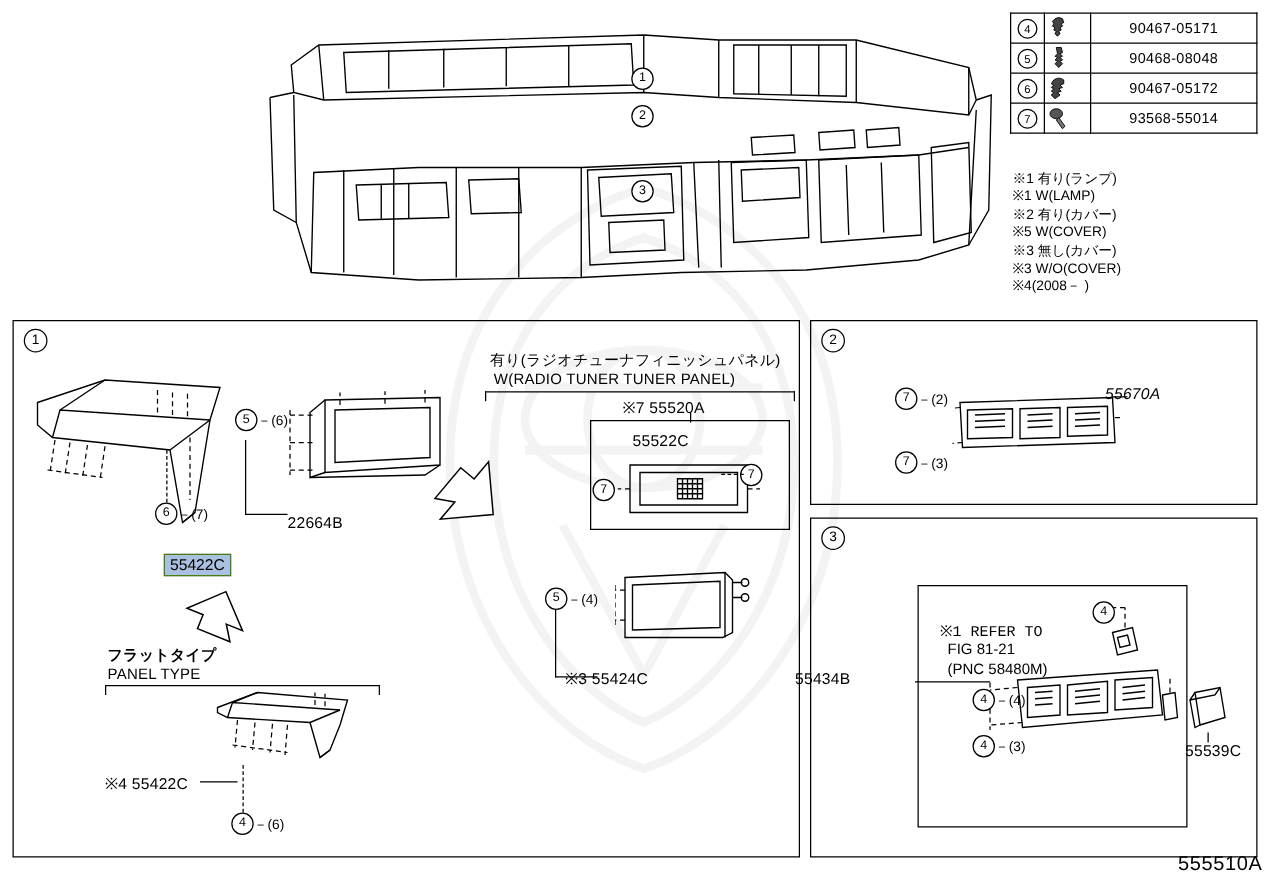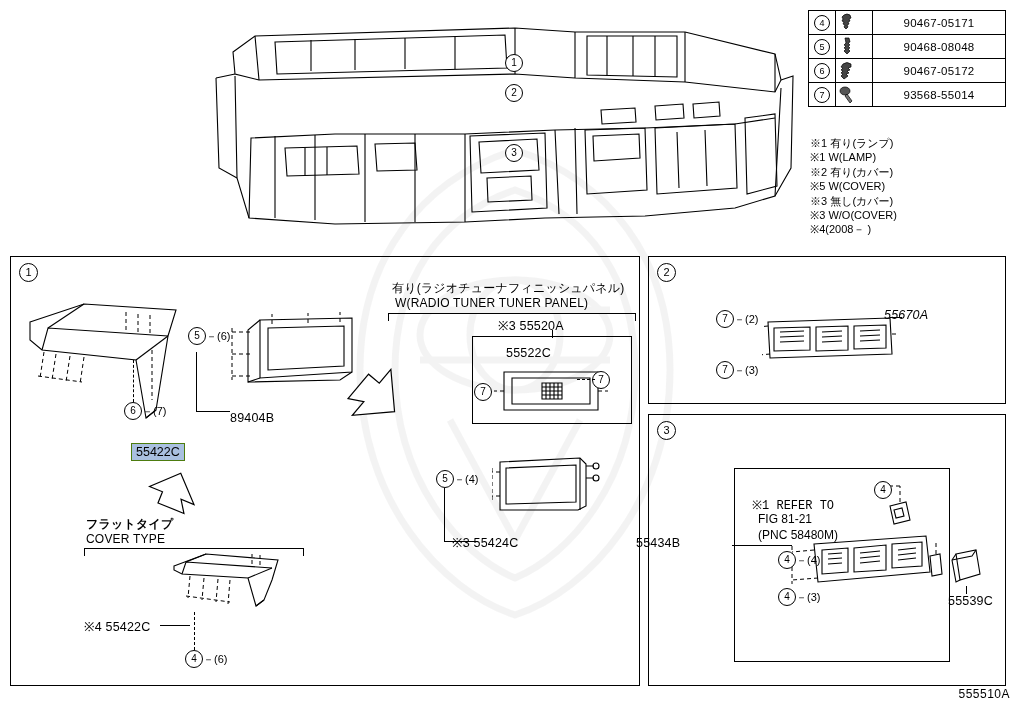--- a/index.html
+++ b/index.html
@@ -114,21 +114,21 @@
     position: absolute;
     left: 300px; top: 120px;
     width: 430px; height: 520px;
     opacity: .07;
     pointer-events: none;
   }
 
   .footer-code {
     position: absolute;
     right: 14px; bottom: 6px;
-    font-size: 12px;
+    font-size: 16px;
     letter-spacing: .5px;
   }
 
   svg { display: block; }
 </style>
 </head>
 <body>
 
 <div class="wm">
   <svg viewBox="0 0 430 520" width="430" height="520">
@@ -274,21 +274,21 @@
 
 <div class="hi" style="position:absolute; left:131px; top:443px;">55422C</div>
 
 <div class="abs" style="left:148px; top:468px;">
   <svg width="60" height="58" viewBox="0 0 60 58">
     <path d="M8 4 L36 4 L36 16 L50 16 L26 40 L2 16 L16 16 Z" transform="rotate(202 26 22)" fill="#ffffff" stroke="#000" stroke-width="1.2"></path>
   </svg>
 </div>
 
 <div class="lbl" style="left:86px; top:516px; font-size:12px;font-weight:bold;">フラットタイプ</div>
-<div class="lbl" style="left:86px; top:532px; font-size:12px;">COVER TYPE</div>
+<div class="lbl" style="left:86px; top:532px; font-size:12px;">PANEL TYPE</div>
 <div class="line" style="left:84px; top:548px; width:220px; height:1px;"></div>
 <div class="line" style="left:84px; top:548px; width:1px; height:8px;"></div>
 <div class="line" style="left:303px; top:548px; width:1px; height:8px;"></div>
 
 <div class="abs" style="left:168px; top:552px; width:130px; height:80px;">
   <svg width="130" height="80" viewBox="0 0 130 80">
     <g fill="none" stroke="#000" stroke-width="1.1">
       <path d="M6 14 L38 2 L110 8 L104 28 L96 48 L88 54 L80 26 L14 22 L6 18 Z"></path>
       <path d="M14 22 L18 10 L104 16"></path>
       <path d="M18 10 L38 2"></path>
@@ -318,31 +318,31 @@
     </g>
     <g fill="none" stroke="#000" stroke-width="1" stroke-dasharray="4,3">
       <path d="M22 20 L4 20 M22 42 L4 42 M22 64 L4 64"></path>
       <path d="M4 16 L4 68"></path>
       <path d="M44 12 L44 2 M80 11 L80 1 M112 10 L112 0"></path>
     </g>
   </svg>
 </div>
 <div class="bub" style="left:188px; top:327px;">5</div>
 <div class="lbl-s" style="left:206px; top:329px;">－(6)</div>
-<div class="lbl" style="left:230px; top:411px;">89404B</div>
+<div class="lbl" style="left:230px; top:411px;">22664B</div>
 <div class="line" style="left:196px; top:352px; width:1px; height:60px;"></div>
 <div class="line" style="left:196px; top:411px; width:34px; height:1px;"></div>
 
 <div class="abs" style="left:345px; top:368px;">
   <svg width="72" height="62" viewBox="0 0 72 62">
     <path d="M12 6 L44 6 L44 20 L62 20 L32 50 L2 20 L20 20 Z" transform="rotate(-50 34 28)" fill="#ffffff" stroke="#000" stroke-width="1.2"></path>
   </svg>
 </div>
 
-<div class="lbl" style="left:498px; top:317px;">※3 55520A</div>
+<div class="lbl" style="left:498px; top:317px;">※7 55520A</div>
 <div class="solid" style="left:472px; top:336px; width:160px; height:88px;"></div>
 <div class="lbl" style="left:506px; top:346px;">55522C</div>
 
 <div class="abs" style="left:494px; top:366px; width:116px; height:52px;">
   <svg width="116" height="52" viewBox="0 0 116 52">
     <g fill="none" stroke="#000" stroke-width="1.1">
       <path d="M10 6 L104 6 L104 44 L10 44 Z"></path>
       <path d="M18 12 L96 12 L96 38 L18 38 Z"></path>
       <path d="M48 17 L68 17 L68 33 L48 33 Z"></path>
       <path d="M52 17 L52 33 M56 17 L56 33 M60 17 L60 33 M64 17 L64 33"></path>

